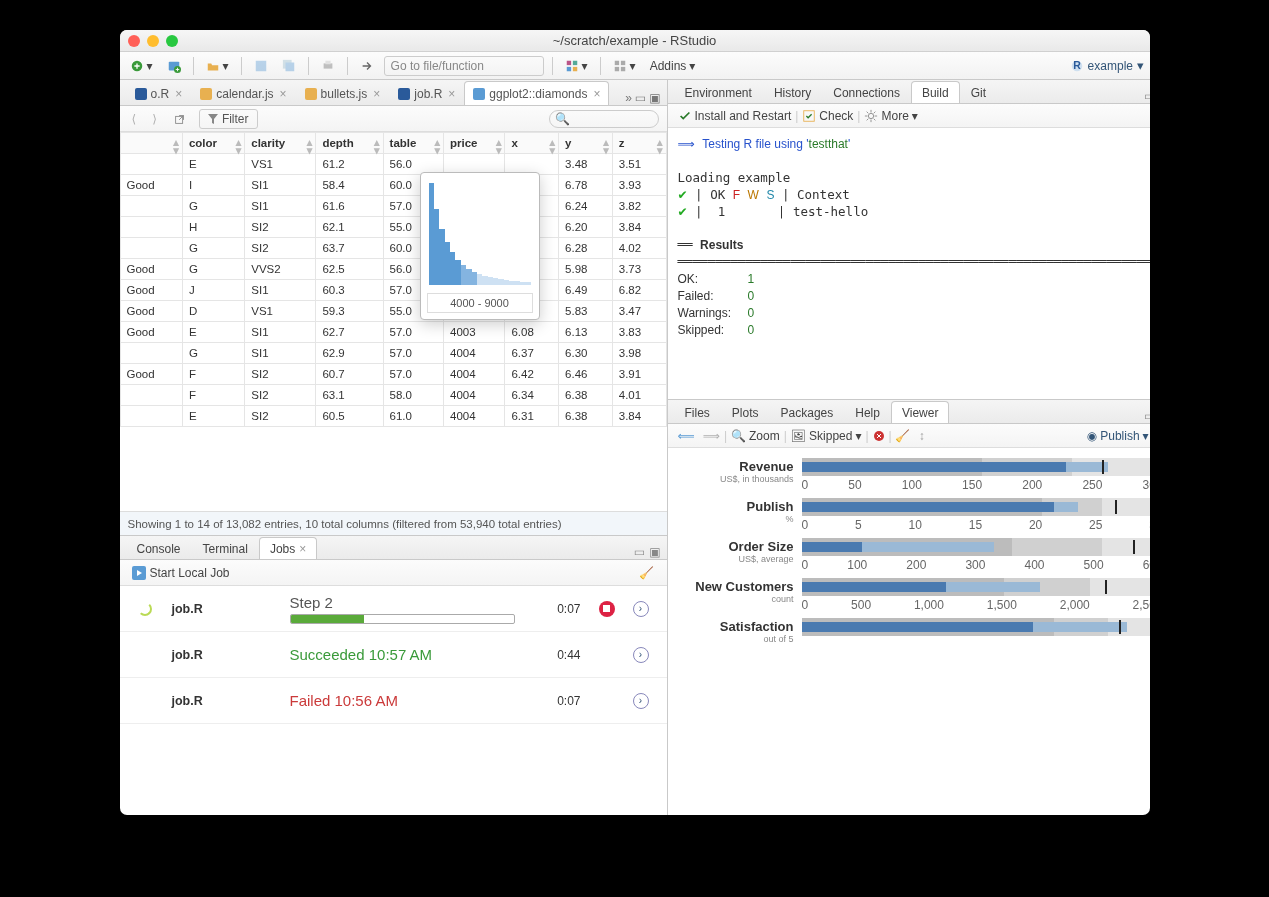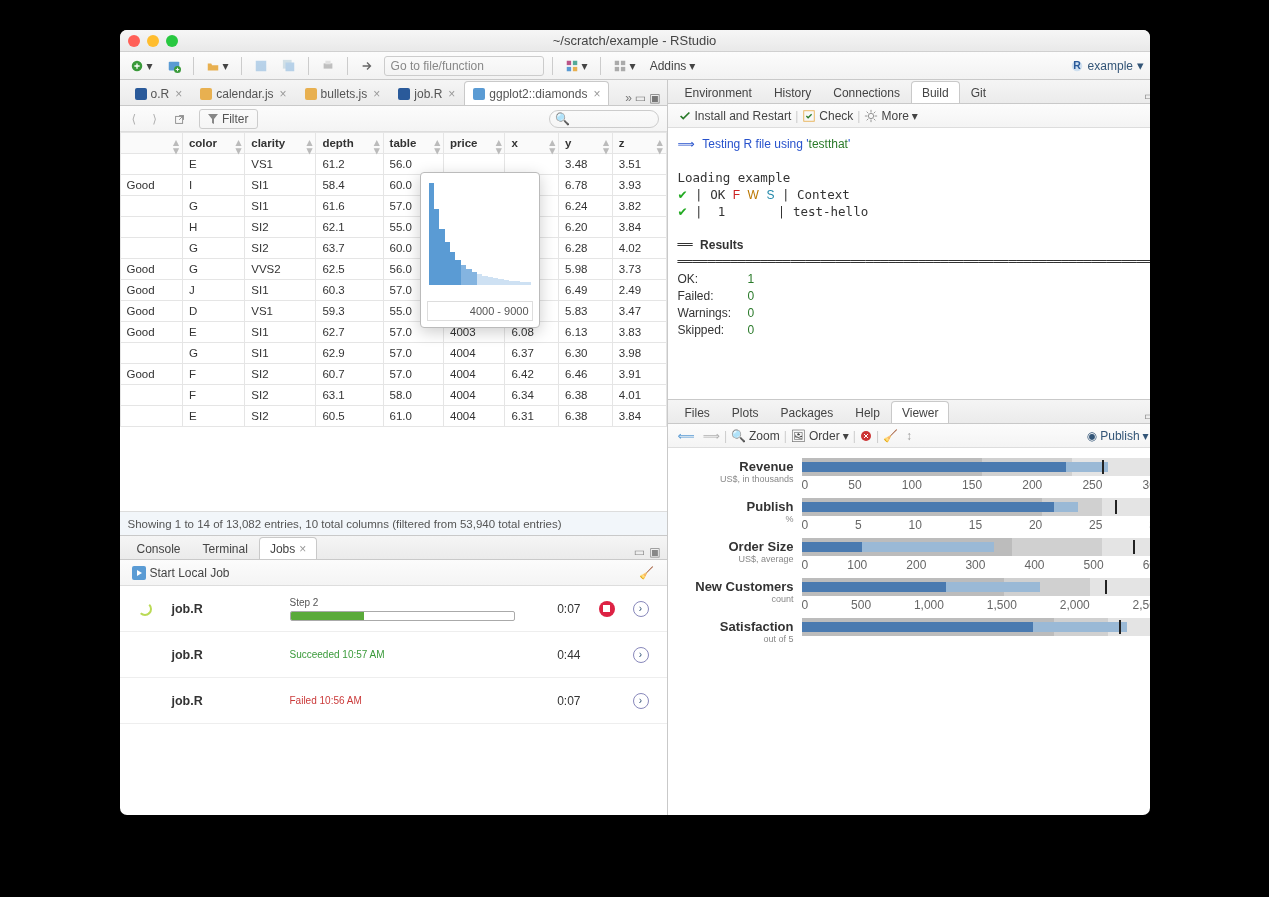--- a/index.html
+++ b/index.html
@@ -35,27 +35,27 @@
 th .sort{position:absolute;right:3px;top:5px;color:#bbb;font-size:11px;line-height:8px}
 .filterrow td{padding:2px 3px}
 .filterrow input{width:100%;border:1px solid #ddd;border-radius:2px;padding:2px 4px;font-size:10px;color:#999}
 .pricefilter{display:flex;align-items:center;gap:4px}
 .pricefilter .clear{color:#999;cursor:pointer;background:#e0e0e0;border-radius:50%;width:14px;height:14px;display:flex;align-items:center;justify-content:center;font-size:10px}
 .popover{position:absolute;top:40px;left:300px;width:120px;background:#fff;border:1px solid #bbb;border-radius:4px;box-shadow:0 4px 16px rgba(0,0,0,.2);z-index:10;padding:6px}
 .histo{height:110px;display:flex;align-items:flex-end;gap:0;padding:4px 2px}
 .histo .bar{flex:1;background:#84b4e0}
 .histo .bar.l{background:#5a9bd4}
 .histo .bar.dim{opacity:.4}
-.popover .range{text-align:right;border:1px solid #ddd;margin-top:12px;padding:3px;font-size:11px;color:#555}
+.popover .range{text-align:center;border:1px solid #ddd;margin-top:4px;padding:3px;font-size:11px;color:#555}
 .status{height:24px;background:#f2f6fa;border-top:1px solid #ddd;padding:0 8px;display:flex;align-items:center;color:#555;font-size:11.5px}
 .bottomL{flex:0 0 280px;border-top:1px solid #c9c9c9;display:flex;flex-direction:column}
 .jobs{flex:1;overflow:auto}
 .jobrow{height:46px;border-bottom:1px solid #eee;display:flex;align-items:center;padding:0 18px;gap:18px}
 .jobname{width:100px;color:#333;font-weight:600;font-size:12.5px}
-.jobstatus{flex:1;color:#555;font-size:10px}
+.jobstatus{flex:1;color:#555;font-size:15px}
 .jobstatus.ok{color:#3a9a3a}
 .jobstatus.err{color:#cb3a3a}
 .jobtime{width:48px;text-align:right;color:#333}
 .jobicon{width:16px;height:16px;border:1px solid #88b;border-radius:50%;display:flex;align-items:center;justify-content:center;color:#357;font-size:10px;cursor:pointer}
 .stopicon{width:16px;height:16px;border-radius:50%;background:#d24;position:relative;display:flex;align-items:center;justify-content:center}
 .stopicon::after{content:"";width:7px;height:7px;background:#fff}
 .progress{height:10px;border:1px solid #aaa;border-radius:2px;overflow:hidden;width:225px;background:#fff;margin-top:3px}
 .progress .fill{height:100%;background:#5aaa3a}
 .spinner{width:14px;height:14px;border:2px solid #bada55;border-top-color:transparent;border-left-color:transparent;border-radius:50%}
 .topR{flex:0 0 320px;display:flex;flex-direction:column;border-bottom:1px solid #c9c9c9}
@@ -316,21 +316,21 @@
               </tr>
               <tr>
                 <td>Good</td>
                 <td>J</td>
                 <td>SI1</td>
                 <td>60.3</td>
                 <td>57.0</td>
                 <td>4002</td>
                 <td>6.44</td>
                 <td>6.49</td>
-                <td>2.49</td>
+                <td>6.82</td>
               </tr>
               <tr>
                 <td>Good</td>
                 <td>D</td>
                 <td>VS1</td>
                 <td>59.3</td>
                 <td>55.0</td>
                 <td>4003</td>
                 <td>5.86</td>
                 <td>5.83</td>
@@ -520,21 +520,21 @@
               <span>▭</span>
               <span>▣</span>
             </div>
         </div>
         <div class="subtoolR">
           <span class="tbtn" style="color:#5a9bd4">⟸</span>
           <span class="tbtn" style="opacity:.4">⟹</span>
           <span style="color:#ccc">|</span>
           <span class="tbtn">🔍 <span>Zoom</span></span>
           <span style="color:#ccc">|</span>
-          <span class="tbtn">🖼 <span>Order</span> ▾</span>
+          <span class="tbtn">🖼 <span>Skipped</span> ▾</span>
           <span style="color:#ccc">|</span>
           <span class="tbtn">
               <svg width="12" height="12">
                 <circle cx="6" cy="6" r="5" fill="#c33"></circle>
                 <path d="M4 4l4 4M8 4l-4 4" stroke="#fff"></path>
               </svg>
             </span>
           <span style="color:#ccc">|</span>
           <span class="tbtn">🧹</span>
           <span class="tbtn" style="opacity:.5">↕</span>

